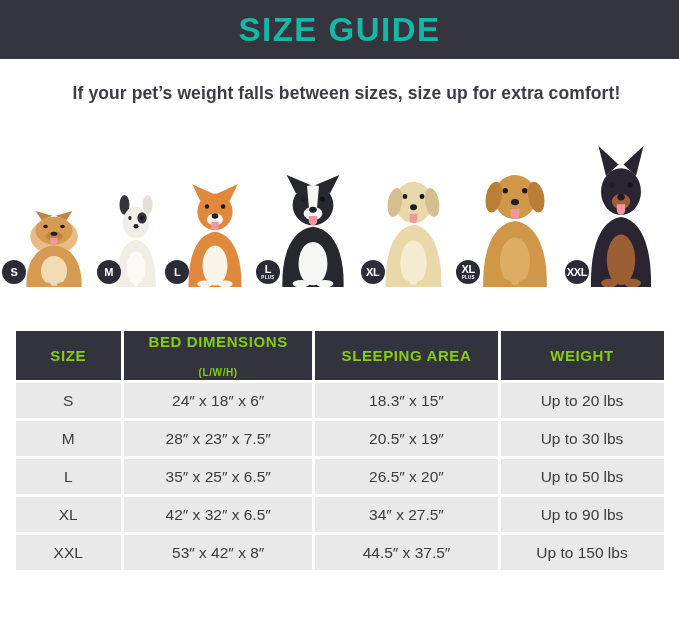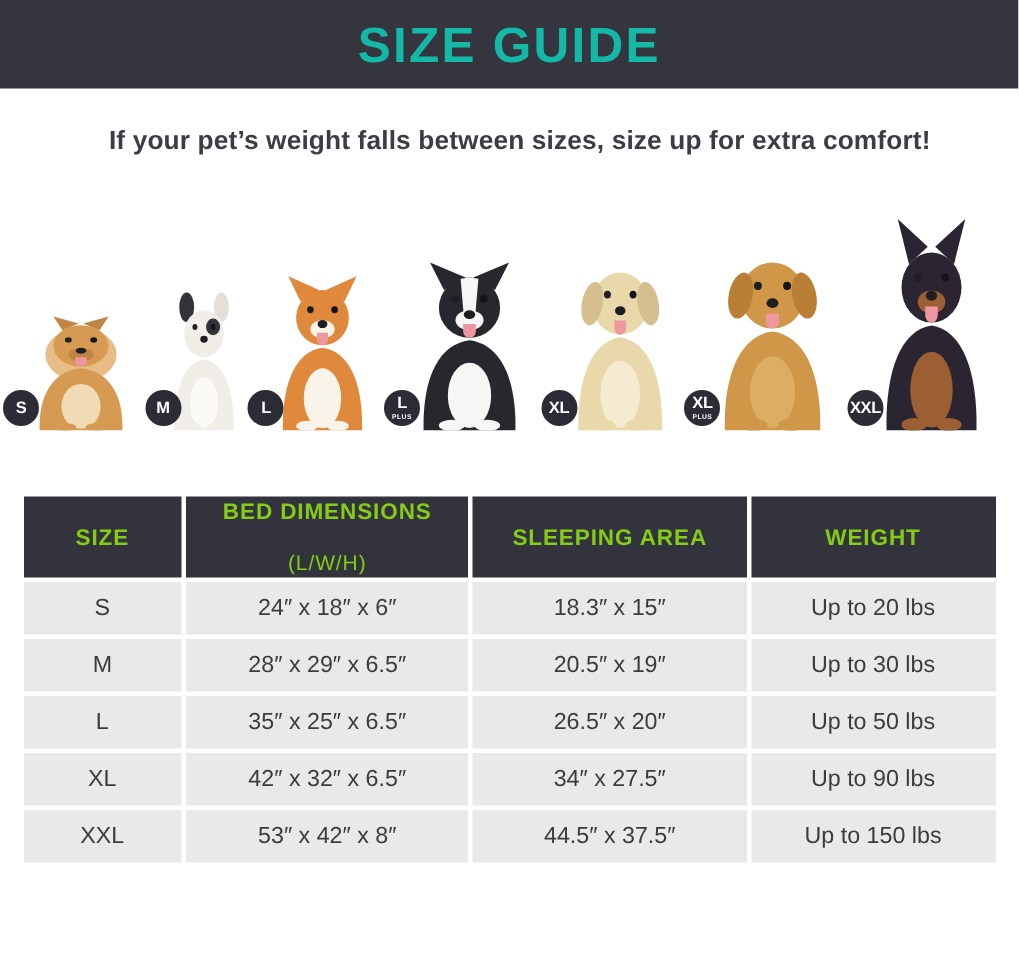--- a/index.html
+++ b/index.html
@@ -43,21 +43,21 @@
   
   .size-table{
     width:654px;margin:41px auto 0;
     border-collapse:separate;border-spacing:3px;background:#ffffff;
   }
   .size-table th{
     background:var(--header-bg);color:#84cc16;height:41px;
     text-align:center;vertical-align:middle;padding:2px 4px;
   }
   .size-table th .col-label{font-size:15px;font-weight:bold;letter-spacing:.6px;}
-  .size-table th .col-sub{font-size:14px;font-weight:normal;letter-spacing:.6px;margin-top:17px;}
+  .size-table th .col-sub{font-size:10px;font-weight:bold;letter-spacing:.6px;margin-top:17px;}
   .size-table td{
     background:var(--row-bg);color:var(--text-dark);height:35px;
     text-align:center;vertical-align:middle;font-size:15.5px;padding:2px 4px;
   }
   .size-table .c0{width:16.5%;}
   .size-table .c1{width:29.5%;}
   .size-table .c2{width:28.5%;}
   .size-table .c3{width:25.5%;}
 </style>
 </head>
@@ -229,21 +229,21 @@
   </thead>
   <tbody id="table-body">
       <tr>
         <td class="c0">S</td>
         <td class="c1">24″ x 18″ x 6″</td>
         <td class="c2">18.3″ x 15″</td>
         <td class="c3">Up to 20 lbs</td>
       </tr>
       <tr>
         <td class="c0">M</td>
-        <td class="c1">28″ x 29″ x 6.5″</td>
+        <td class="c1">28″ x 23″ x 7.5″</td>
         <td class="c2">20.5″ x 19″</td>
         <td class="c3">Up to 30 lbs</td>
       </tr>
       <tr>
         <td class="c0">L</td>
         <td class="c1">35″ x 25″ x 6.5″</td>
         <td class="c2">26.5″ x 20″</td>
         <td class="c3">Up to 50 lbs</td>
       </tr>
       <tr>

